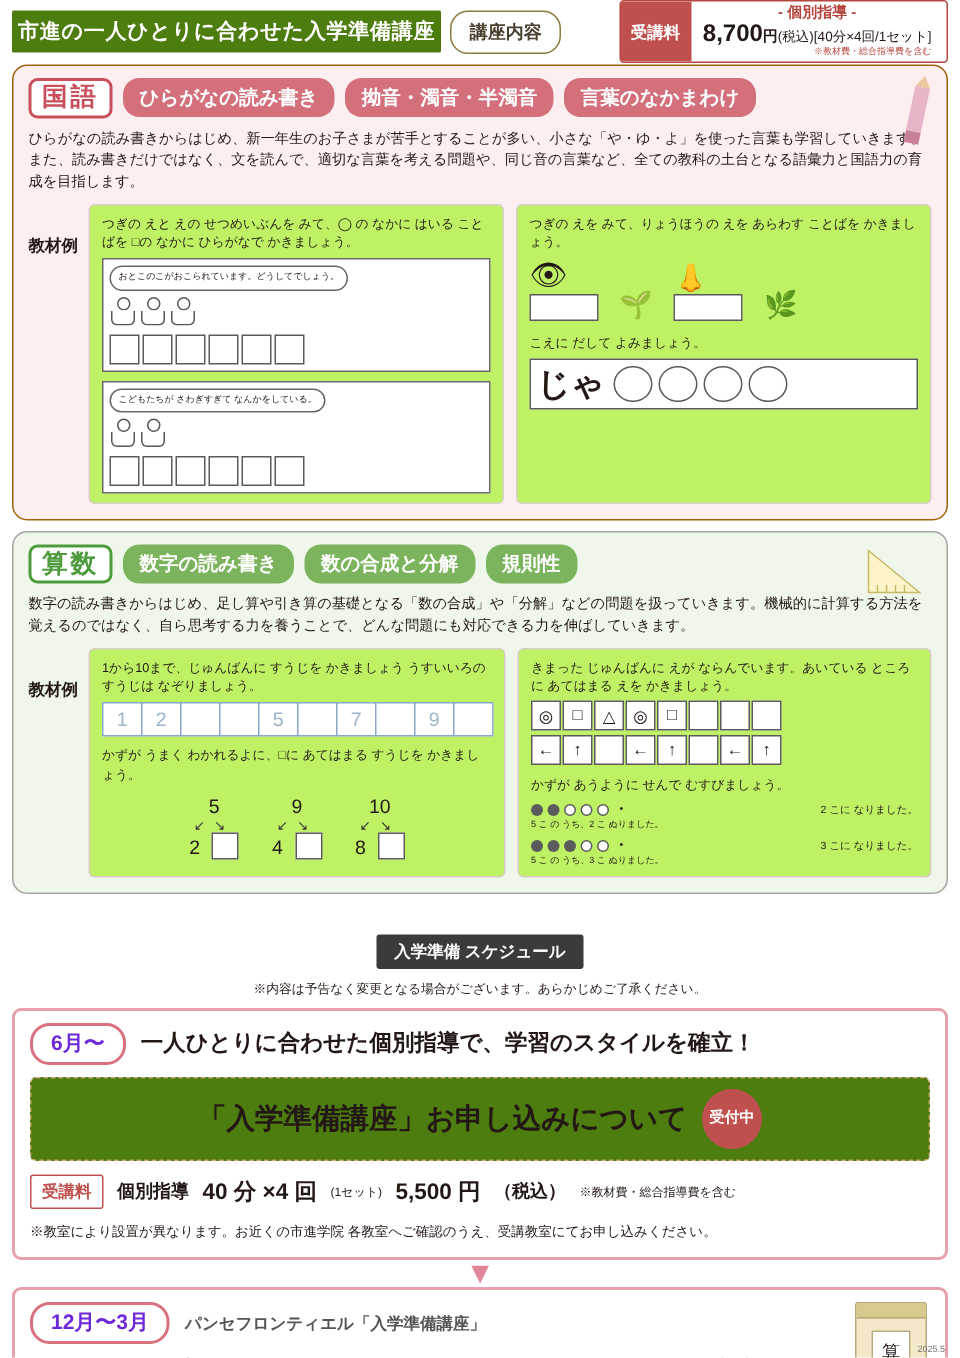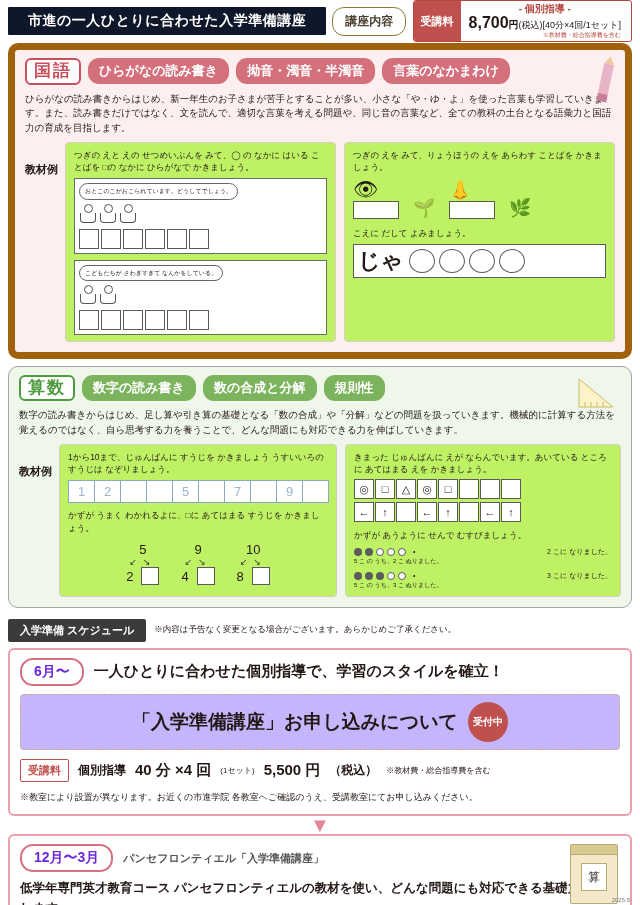--- a/index.html
+++ b/index.html
@@ -10,22 +10,22 @@
     color: #231815;
     font-size: 10px;
     overflow: hidden;
     position: relative;
   }
   .page { width: 640px; height: 905px; padding: 6px 8px; position: relative; }
 
   
   .header { display: flex; align-items: center; gap: 6px; height: 30px; }
   .hdr-title {
-    background: #0f172a; color: #fff; font-weight: bold;
-    font-size: 14px; padding: 5px 20px; letter-spacing: 0.5px;
+    background: #4d7c0f; color: #fff; font-weight: bold;
+    font-size: 14px; padding: 5px 4px; letter-spacing: 0.5px;
     border-radius: 1px;
   }
   .hdr-tab {
     border: 1.5px solid #8a7b3a; background: #fff; color: #4a4030;
     font-size: 12px; font-weight: bold; padding: 5px 12px;
     border-radius: 12px; position: relative;
   }
   .hdr-fee-wrap {
     display: flex; align-items: stretch; border: 1px solid #b5463f;
     border-radius: 3px; overflow: hidden; background: #fff;
@@ -37,21 +37,21 @@
   }
   .hdr-fee-body { padding: 2px 10px 2px 8px; text-align: center; line-height: 1.1; }
   .hdr-fee-top { font-size: 10px; color: #b5463f; font-weight: bold; }
   .hdr-fee-main { font-size: 16px; font-weight: bold; color: #231815; }
   .hdr-fee-main .small { font-size: 9px; font-weight: normal; }
   .hdr-fee-main .mid { font-size: 10px; }
   .hdr-fee-note { font-size: 6px; color: #b5463f; text-align: right; }
 
   
   .subject { border-radius: 10px; padding: 8px 10px 10px; margin-top: 7px; position: relative; }
-  .subj-kokugo { background: #fdeef0; border: 7px solid #a16207; }
+  .subj-kokugo { background: #fdeef0; border: 1px solid #a16207; }
   .subj-sansu  { background: #eef7e9; border: 1px solid #a3a3a3; }
 
   .subj-head { display: flex; align-items: center; gap: 7px; }
   .subj-badge {
     font-size: 17px; font-weight: bold; letter-spacing: 2px;
     border: 2px solid #c94f5c; color: #c94f5c; background:#fff;
     border-radius: 6px; padding: 2px 7px; line-height: 1.1;
   }
   .subj-sansu .subj-badge { border-color: #4e9b3e; color: #4e9b3e; }
   .subj-badge .b2 { display:inline-block; }
@@ -104,40 +104,40 @@
   .tree-bot .box { width: 18px; height: 18px; border: 1px solid #5b5b5b; background:#fff; }
   .shapes-row { display: flex; gap: 1px; margin-top: 4px; }
   .sh { width: 20px; height: 20px; border: 1px solid #5b5b5b; display:flex; align-items:center; justify-content:center; font-size: 11px; background: #fff;}
   .arrow-row { display: flex; gap: 1px; margin-top: 3px; }
   .ar { width: 20px; height: 20px; border: 1px solid #5b5b5b; display:flex; align-items:center; justify-content:center; font-size: 11px; background: #fff;}
   .dots-line { display: flex; align-items: center; gap: 3px; margin-top: 5px; font-size: 7px; }
   .dot { width: 8px; height: 8px; border-radius: 50%; background: #5b5b5b; display:inline-block; }
   .dot.open { background: #fff; border: 1px solid #5b5b5b; }
 
   
-  .sched-head { display: flex; align-items: center; gap: 8px; margin-top: 11px; }
+  .sched-head { display: flex; align-items: center; gap: 8px; margin-top: 27px; flex-direction: column; }
   .sched-tag {
     background: #3b3b3b; color: #fff; font-size: 11px; font-weight: bold;
     padding: 4px 12px; border-radius: 2px;
   }
   .sched-note { font-size: 8.5px; }
 
   .band {
     border: 2px solid #e8a0ae; border-radius: 6px; margin-top: 6px;
     background: #fff; position: relative; padding: 8px 10px 10px;
   }
   .band-row1 { display: flex; align-items: center; gap: 10px; }
   .month-pill {
     border: 2px solid #d9707f; color: #6d28d9; background: #fff;
     border-radius: 13px; font-size: 14px; font-weight: bold; padding: 3px 12px;
     white-space: nowrap;
   }
   .band-title { font-size: 15px; font-weight: bold; color: #231815; }
   .big-apply {
-    background: #c4b5fd; border: 1px dashed #d8a97e; border-radius: 4px;
+    background: #4d7c0f; border: 1px dashed #d8a97e; border-radius: 4px;
     margin-top: 8px; padding: 7px 10px; display: flex; align-items: center; justify-content: center; gap: 10px;
   }
   .big-apply-text { font-size: 19px; font-weight: bold; color: #231815; }
   .accept-badge {
     background: #c0504d; color: #fff; border-radius: 50%;
     width: 40px; height: 40px; display: flex; align-items: center; justify-content: center;
     font-size: 10px; font-weight: bold; line-height: 1.1; text-align: center;
   }
   .fee-line { display: flex; align-items: center; gap: 9px; margin-top: 9px; flex-wrap: wrap; }
   .fee-tag { border: 1px solid #c0504d; color: #c0504d; font-size: 11px; font-weight: bold; padding: 3px 7px; border-radius: 2px; }

